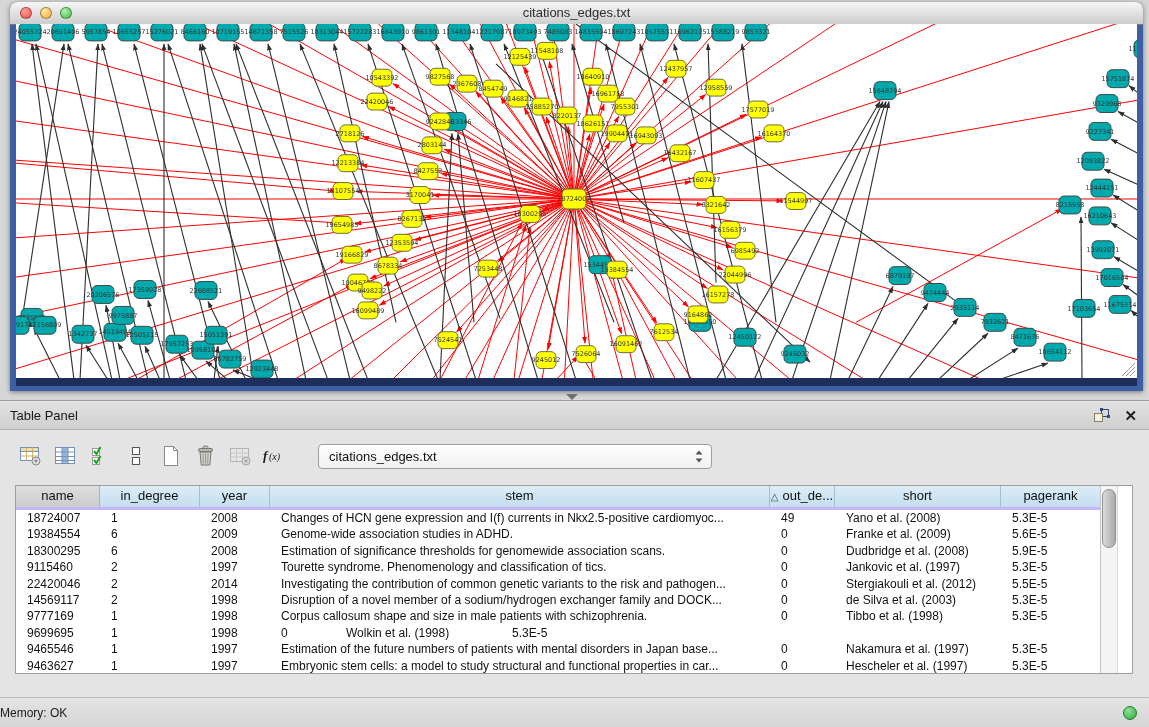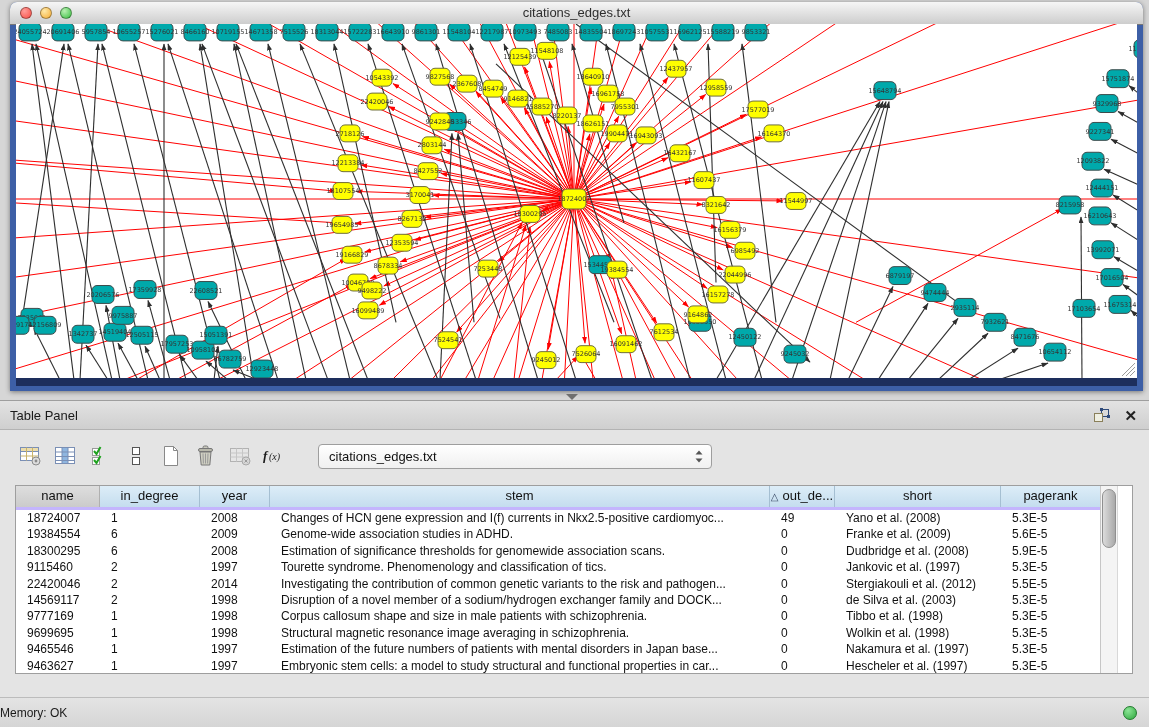--- a/index.html
+++ b/index.html
@@ -924,21 +924,20 @@
             <div class="td" style="width: 70px;">1998</div>
             <div class="td" style="width: 500px;">Corpus callosum shape and size in male patients with schizophrenia.</div>
             <div class="td" style="width: 65px;">0</div>
             <div class="td" style="width: 166px;">Tibbo et al. (1998)</div>
             <div class="td" style="width: 100px; flex: 1 1 0%;">5.3E-5</div>
           </div>
           <div class="tr">
             <div class="td" style="width: 84px;">9699695</div>
             <div class="td" style="width: 100px;">1</div>
             <div class="td" style="width: 70px;">1998</div>
-            <div class="td" style="width: 500px;">Structural magnetic resonance image averaging in schizophrenia.</div>
             <div class="td" style="width: 65px;">0</div>
             <div class="td" style="width: 166px;">Wolkin et al. (1998)</div>
             <div class="td" style="width: 100px; flex: 1 1 0%;">5.3E-5</div>
           </div>
           <div class="tr">
             <div class="td" style="width: 84px;">9465546</div>
             <div class="td" style="width: 100px;">1</div>
             <div class="td" style="width: 70px;">1997</div>
             <div class="td" style="width: 500px;">Estimation of the future numbers of patients with mental disorders in Japan base...</div>
             <div class="td" style="width: 65px;">0</div>

